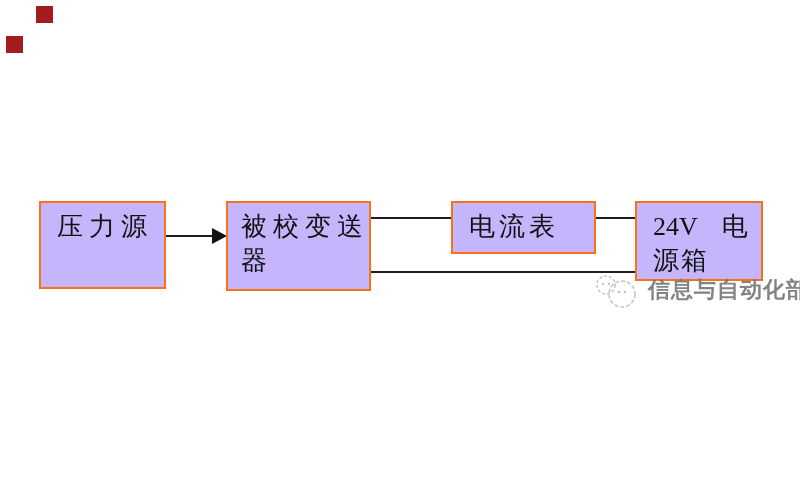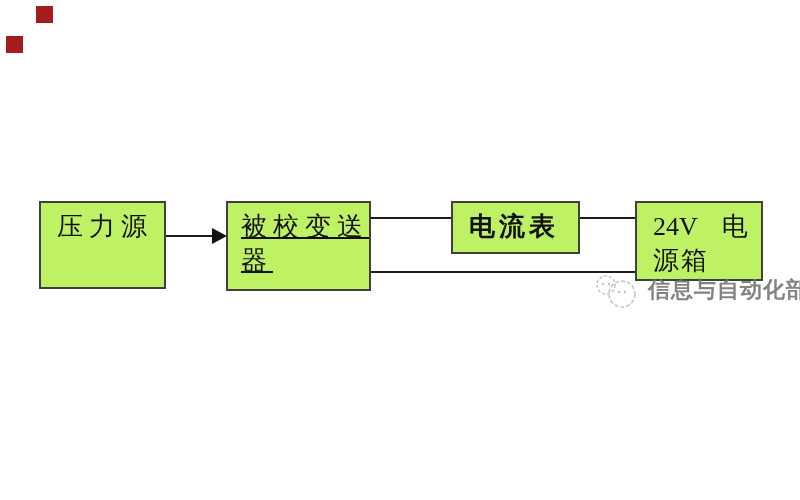--- a/index.html
+++ b/index.html
@@ -24,30 +24,30 @@
     position:absolute;left:212px;top:228px;z-index:1;
     width:0;height:0;
     border-top:8px solid transparent;
     border-bottom:8px solid transparent;
     border-left:15px solid #111111;
   }
 
   
   .node{
     position:absolute;z-index:2;
-    background:#bef264;
-    border:2px solid #404040;
+    background:#c4b5fd;
+    border:2px solid #f97316;
     box-sizing:border-box;
     color:#111111;
     font-size:26px;
     line-height:34px;
   }
   #box-pressure-source{left:39px;top:201px;width:127px;height:88px;padding:7px 0 0 16px;letter-spacing:6px;}
-  #box-transmitter   {left:226px;top:201px;width:145px;height:90px;padding:7px 0 0 13px;letter-spacing:6px;text-decoration:underline;}
-  #box-ammeter       {left:451px;top:201px;width:129px;height:53px;padding:9px 0 0 16px;letter-spacing:4px;line-height:30px;font-weight:bold;}
+  #box-transmitter   {left:226px;top:201px;width:145px;height:90px;padding:7px 0 0 13px;letter-spacing:6px;}
+  #box-ammeter       {left:451px;top:201px;width:145px;height:53px;padding:9px 0 0 16px;letter-spacing:4px;line-height:30px;}
   #box-power         {left:635px;top:201px;width:128px;height:80px;padding:7px 0 16px 16px;letter-spacing:0;}
   #box-power .l2{letter-spacing:2px;}
   #power-gap{display:inline-block;width:24px;}
 
   
   #watermark{position:absolute;left:592px;top:270px;z-index:3;display:flex;align-items:flex-start;}
   #watermark-logo{margin-top:4px;}
   #watermark-text{
     margin-left:6px;margin-top:9px;
     font-size:22px;line-height:22px;

